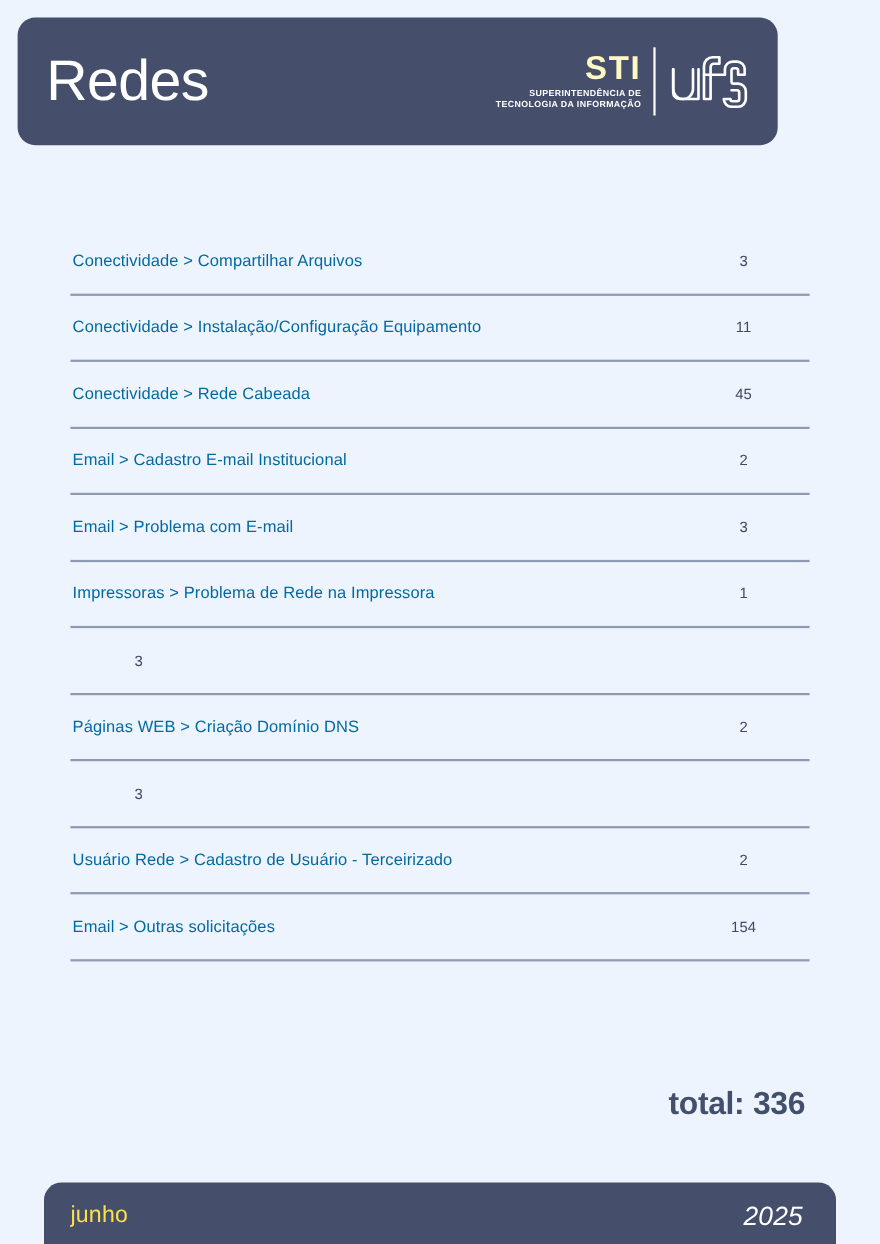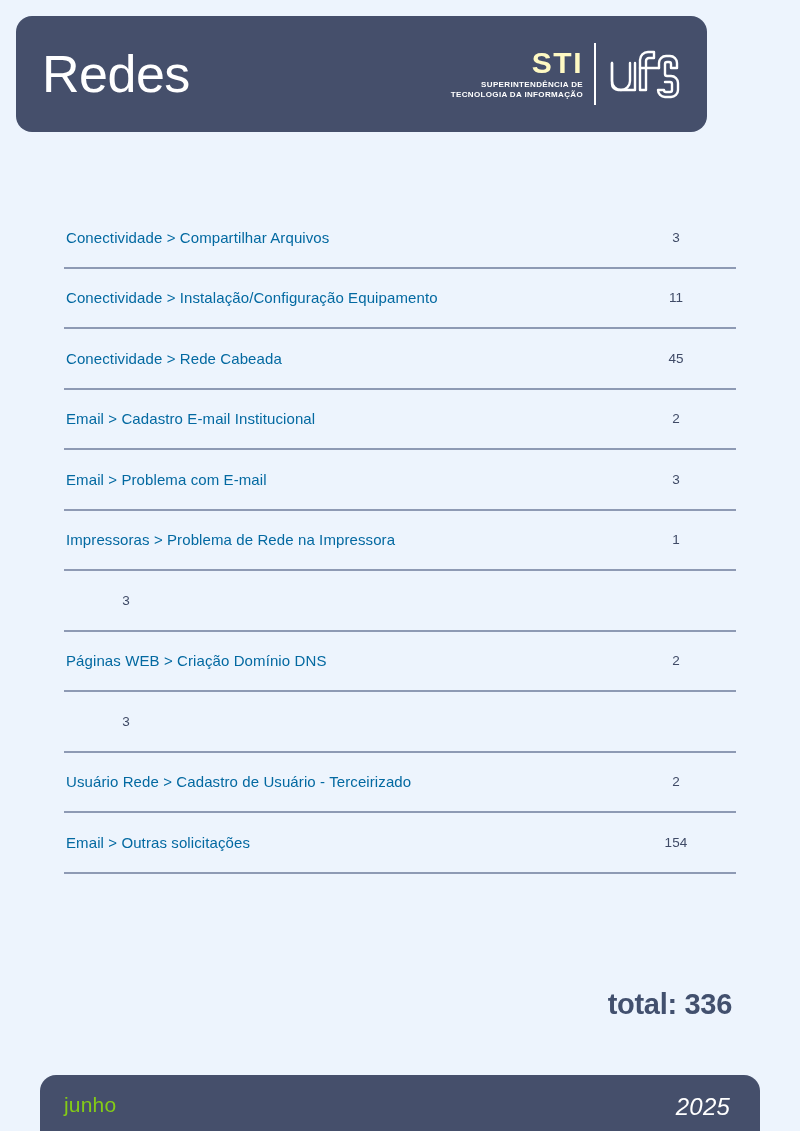--- a/index.html
+++ b/index.html
@@ -139,21 +139,21 @@
     height: 90px;
     background: #454f6b;
     border-radius: 16px 16px 0 0;
     display: flex;
     align-items: flex-start;
     justify-content: space-between;
     padding: 18px 30px 0 24px;
   }
 
   .footer-month {
-    color: #84cc16;
+    color: #fde047;
     font-size: 21px;
     font-weight: 300;
     letter-spacing: 0.2px;
   }
 
   .footer-year {
     color: #ffffff;
     font-size: 24px;
     font-weight: 300;
     letter-spacing: 0.2px;

